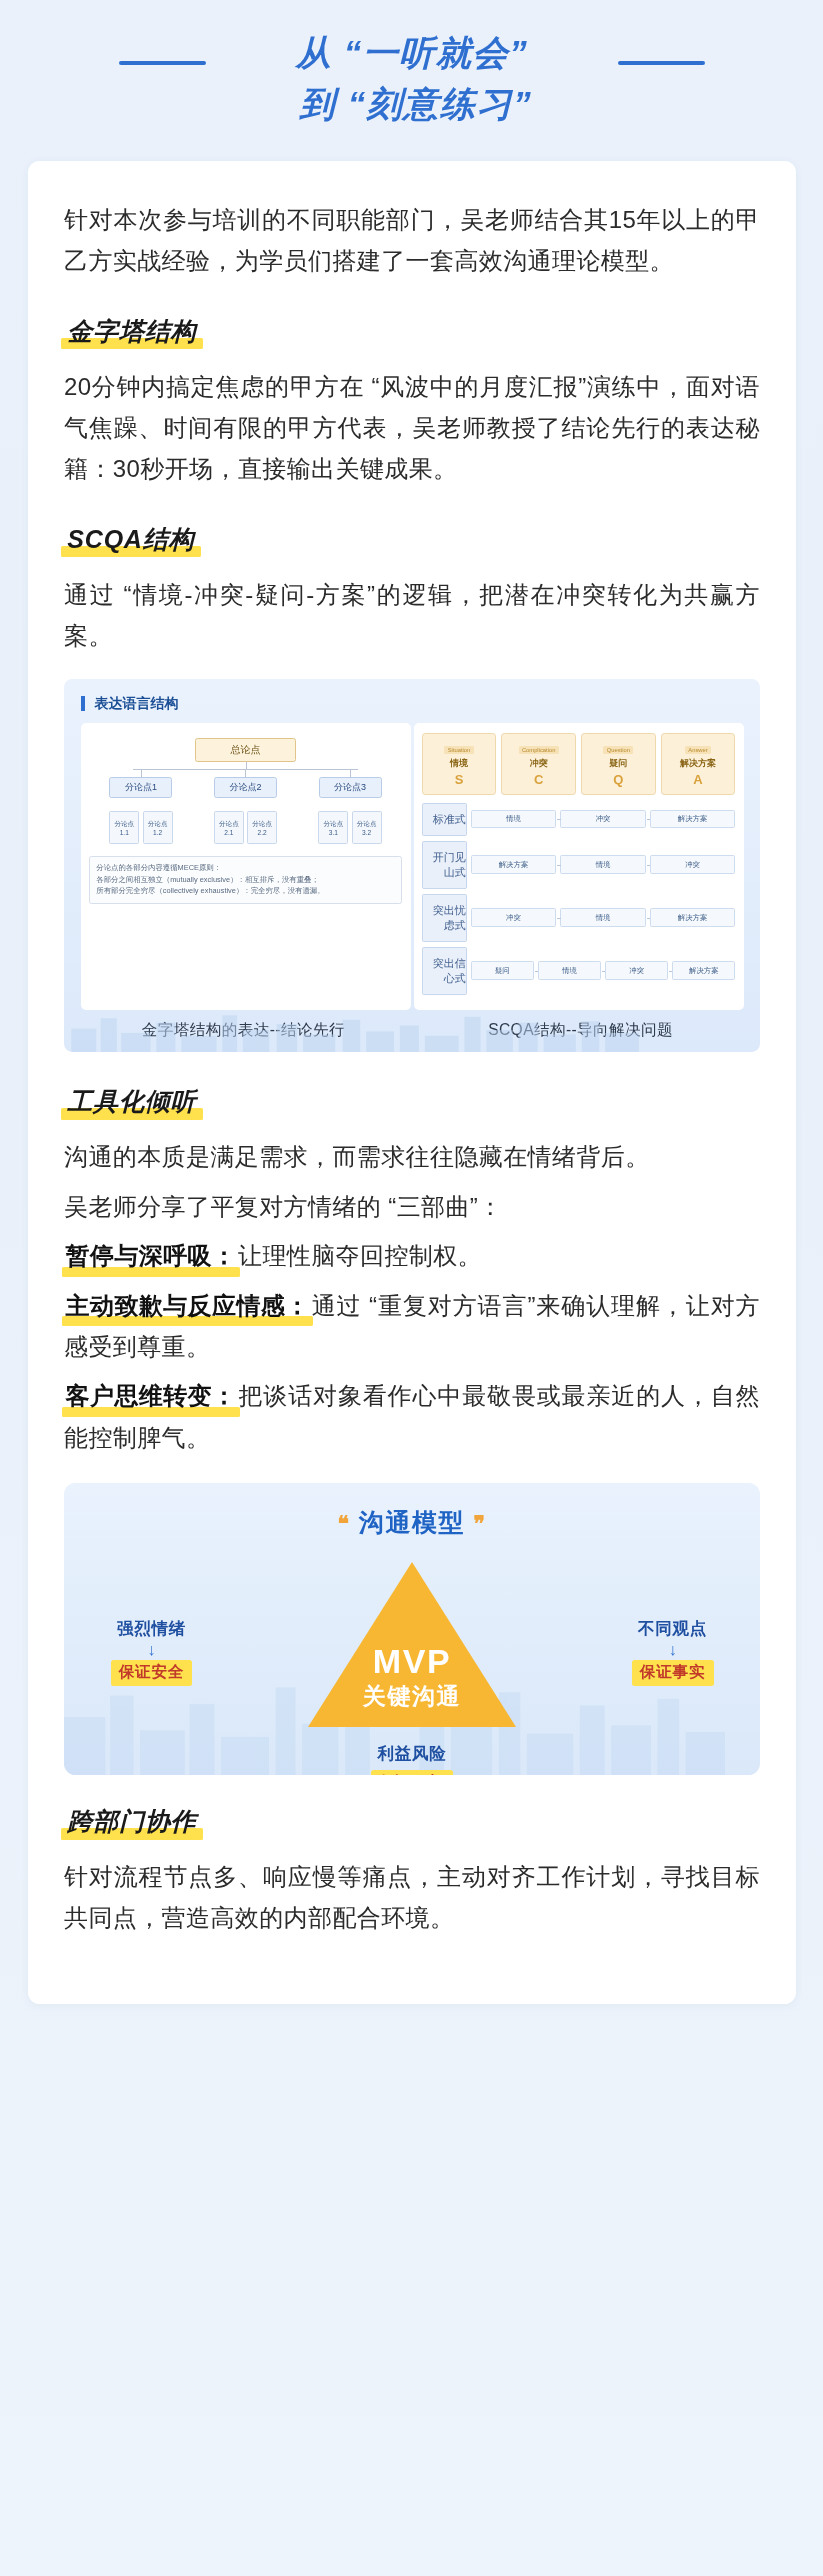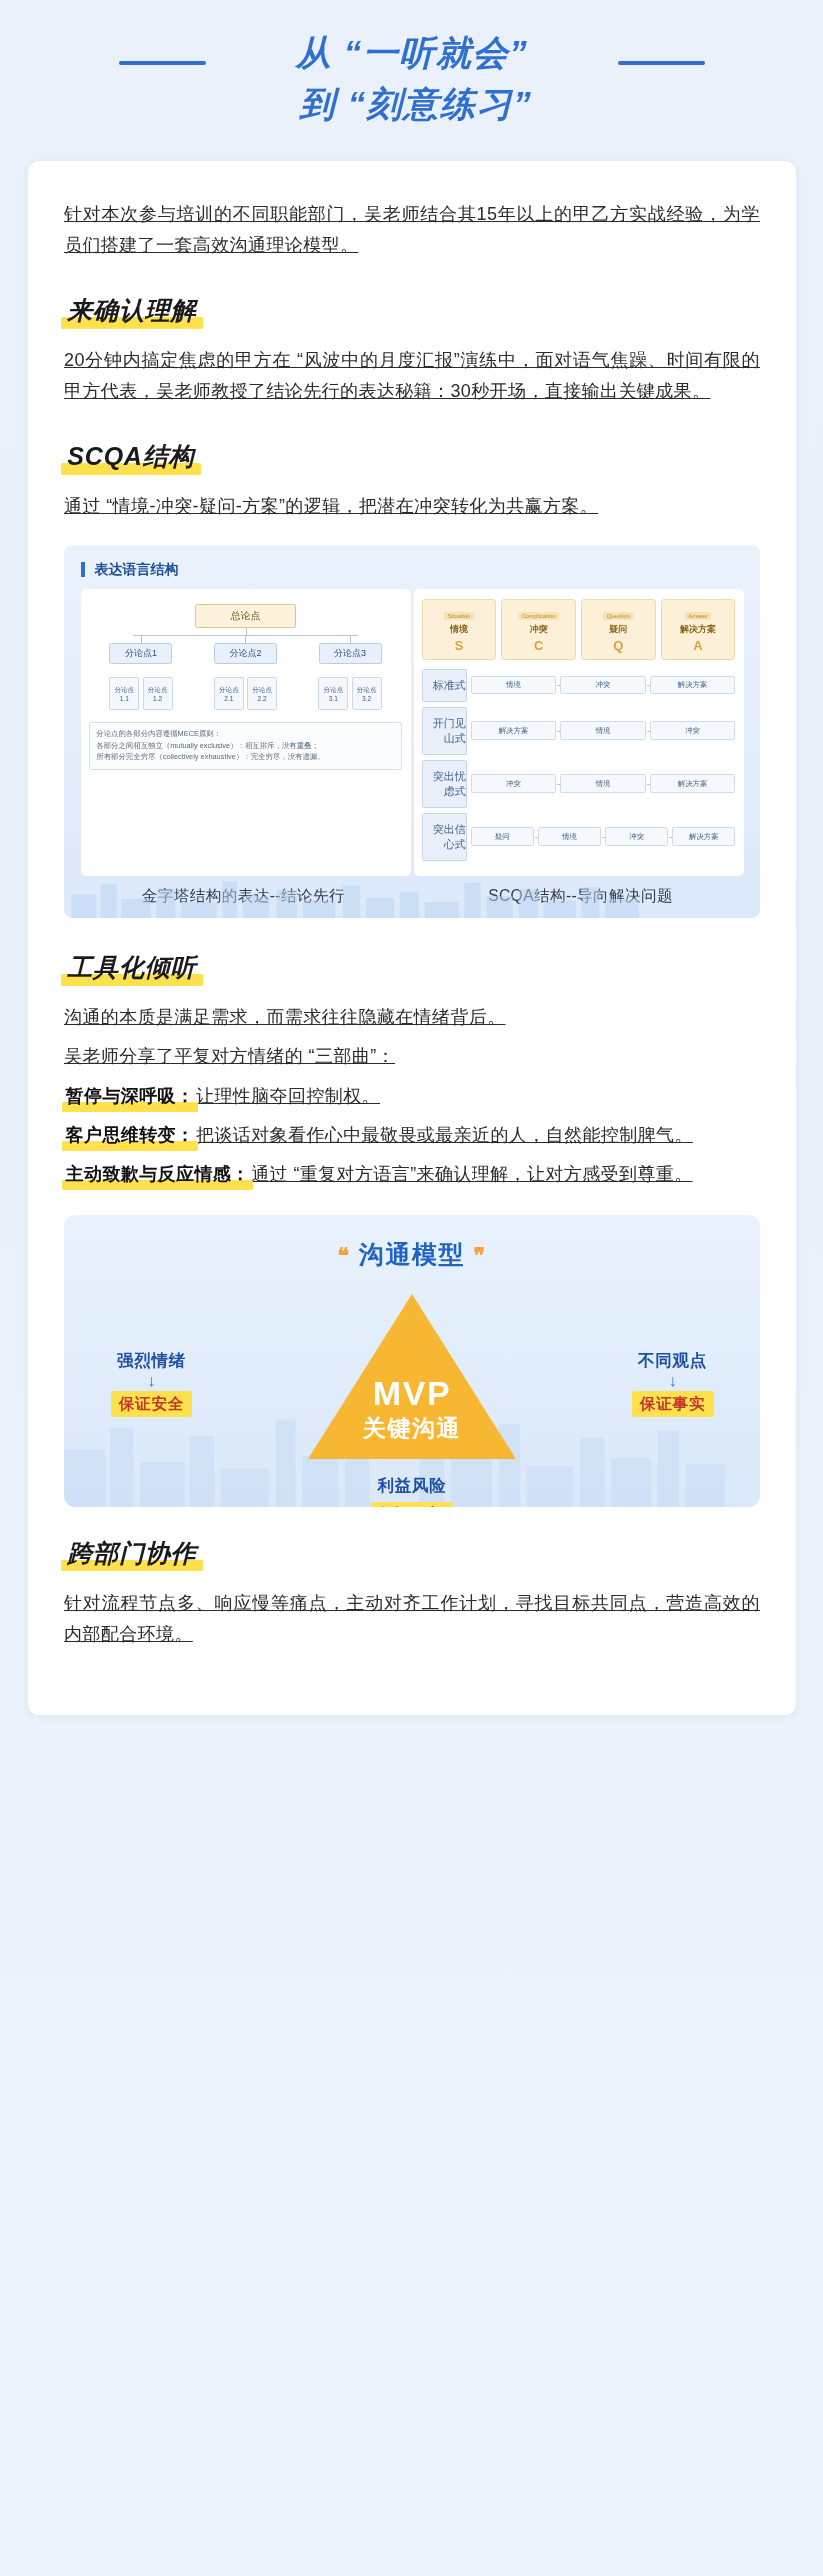--- a/index.html
+++ b/index.html
@@ -52,27 +52,26 @@
   .card {
     margin: 11.5px 28px 0 28px;
     background: #ffffff;
     border-radius: 11.5px;
     padding: 38px 36px 49px 36px;
     box-sizing: border-box;
     box-shadow: 0 1.6px 8.2px rgba(40,80,140,0.06);
   }
 
   p.body-text {
-    font-size: 18px;
+    font-size: 24px;
     line-height: 1.72;
     color: #2b2b2b;
     margin: 0 0 8.2px 0;
     text-align: justify;
     letter-spacing: 0.4px;
-    text-decoration: underline;
   }
   .gap-after { margin-bottom: 21.4px; }
 
   
   .section-head {
     display: inline-block;
     position: relative;
     font-size: 25px;
     font-weight: bold;
     color: #1a1a1a;
@@ -452,21 +451,21 @@
     </div>
   </div>
 
   <div class="card">
 
     <p class="body-text gap-after">针对本次参与培训的不同职能部门，吴老师结合其15年以上的甲乙方实战经验，为学员们搭建了一套高效沟通理论模型。</p>
 
     
     <div class="section-head">
       <span class="hl"></span>
-      <span class="txt">来确认理解</span>
+      <span class="txt">金字塔结构</span>
     </div>
     <p class="body-text gap-after">20分钟内搞定焦虑的甲方在 “风波中的月度汇报”演练中，面对语气焦躁、时间有限的甲方代表，吴老师教授了结论先行的表达秘籍：30秒开场，直接输出关键成果。</p>
 
     
     <div class="section-head">
       <span class="hl"></span>
       <span class="txt">SCQA结构</span>
     </div>
     <p class="body-text">通过 “情境-冲突-疑问-方案”的逻辑，把潜在冲突转化为共赢方案。</p>
 
@@ -590,23 +589,23 @@
     
     <div class="section-head">
       <span class="hl"></span>
       <span class="txt">工具化倾听</span>
     </div>
     <p class="body-text">沟通的本质是满足需求，而需求往往隐藏在情绪背后。</p>
     <p class="body-text">吴老师分享了平复对方情绪的 “三部曲”：</p>
 
     <p class="body-text"><span class="lead"><span class="hl"></span><span class="txt">暂停与深呼吸：</span></span><span>让理性脑夺回控制权。</span></p>
 
+    <p class="body-text"><span class="lead"><span class="hl"></span><span class="txt">主动致歉与反应情感：</span></span><span>通过 “重复对方语言”来确认理解，让对方感受到尊重。</span></p>
+
     <p class="body-text"><span class="lead"><span class="hl"></span><span class="txt">客户思维转变：</span></span><span>把谈话对象看作心中最敬畏或最亲近的人，自然能控制脾气。</span></p>
-
-    <p class="body-text"><span class="lead"><span class="hl"></span><span class="txt">主动致歉与反应情感：</span></span><span>通过 “重复对方语言”来确认理解，让对方感受到尊重。</span></p>
 
     
     <div class="figure2">
       <div class="model-title">
         <span class="quote">❝</span><span>沟通模型</span><span class="quote">❞</span>
       </div>
 
       <div class="model-stage">
         <div class="triangle"></div>
         <div class="tri-text">

